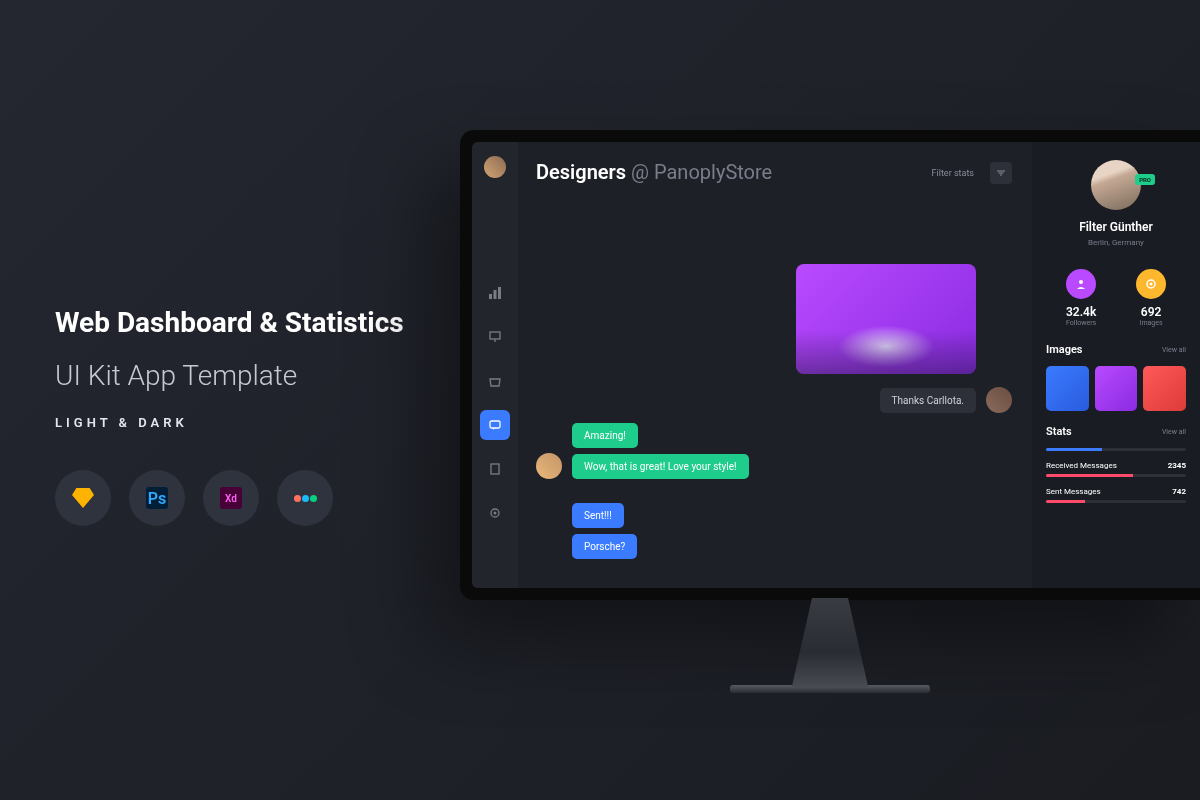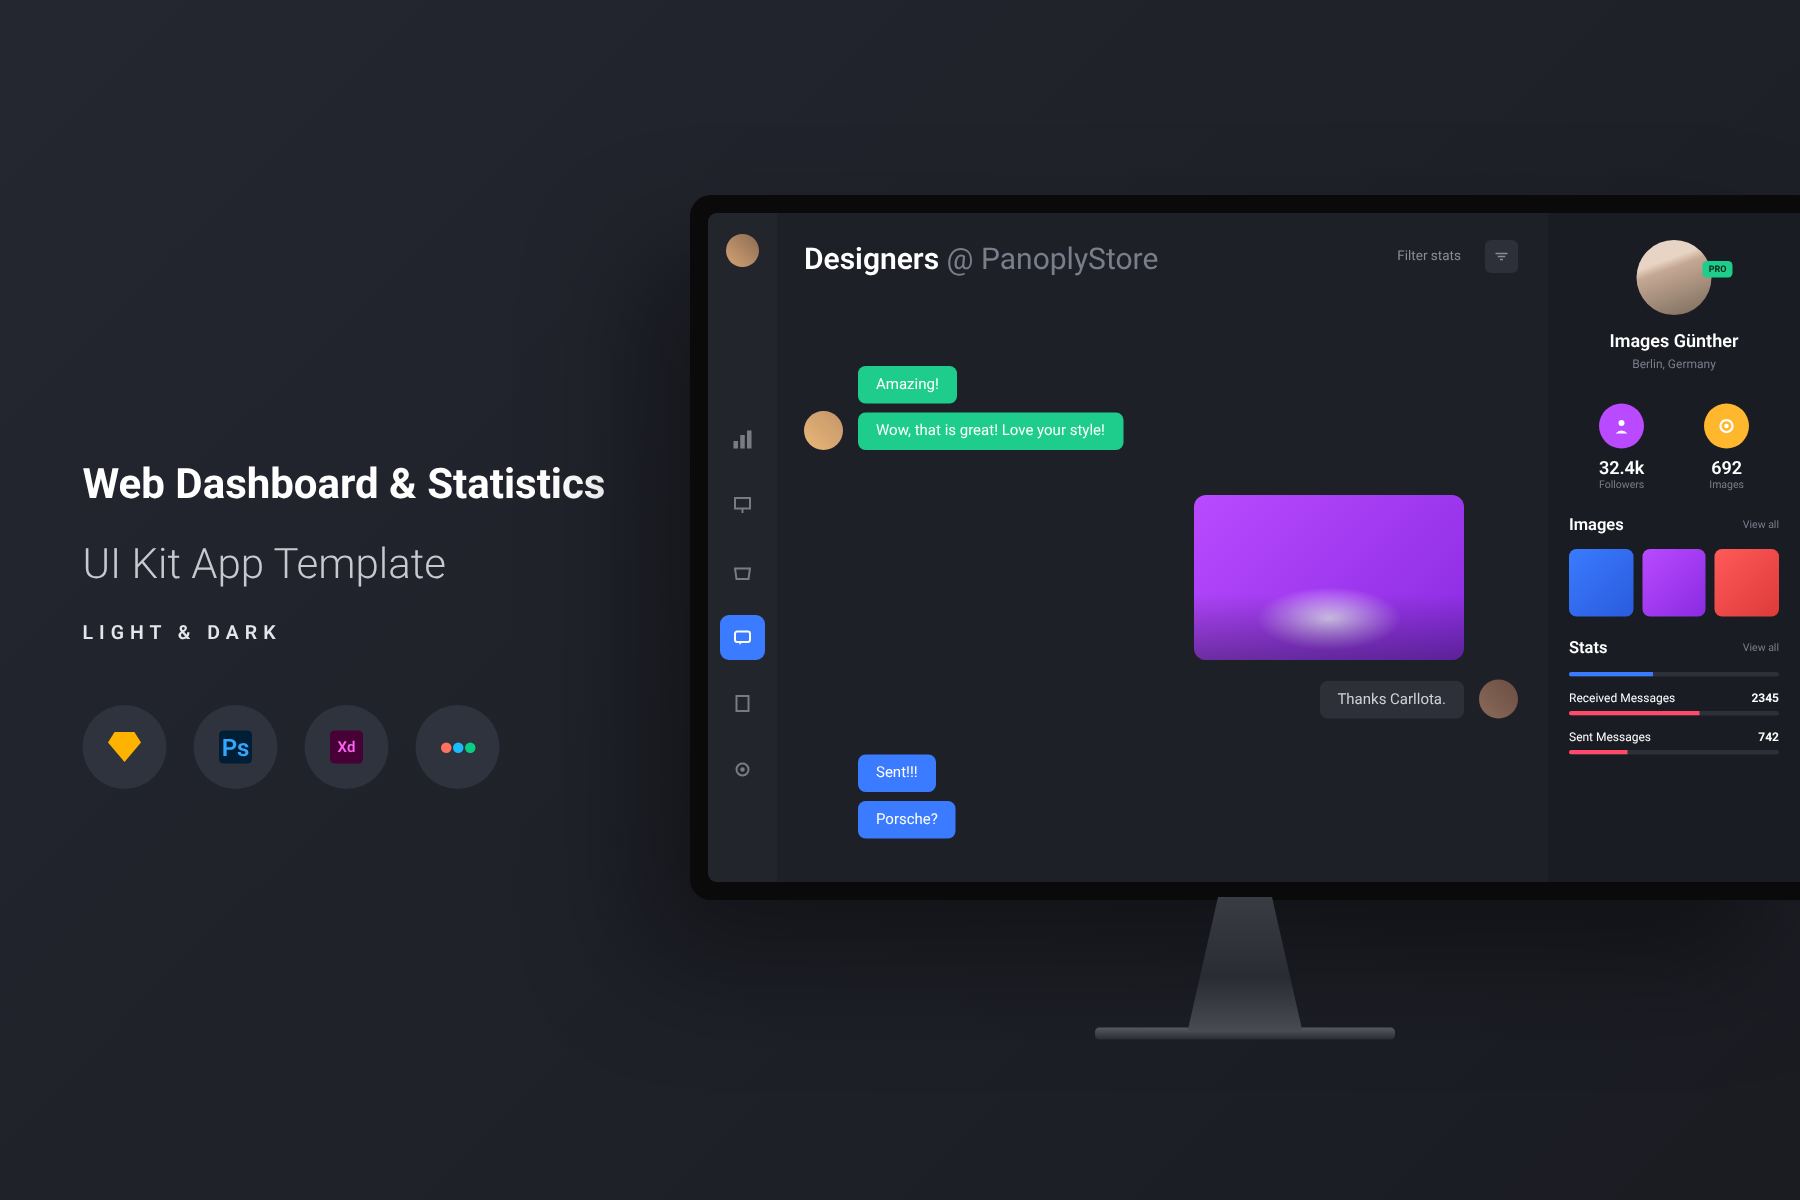--- a/index.html
+++ b/index.html
@@ -49,21 +49,21 @@
   display:flex; flex-direction:column; align-items:center; padding-top:14px; gap:6px;
 }
 .avatar-sm { width:22px;height:22px;border-radius:50%;background:linear-gradient(45deg,#d4a574,#8b6a52);margin-bottom:90px;}
 .nav-ico { width:30px;height:30px;border-radius:6px;display:flex;align-items:center;justify-content:center;margin:4px 0;}
 .nav-ico svg{opacity:.4;}
 .nav-ico.active { background:#3a7bff; }
 .nav-ico.active svg{opacity:1;}
 
 
 .chat-main { flex:1; padding:18px 20px 0 18px; display:flex; flex-direction:column; position:relative;}
-.chat-header { display:flex; justify-content:space-between; align-items:flex-start; margin-bottom:60px;}
+.chat-header { display:flex; justify-content:space-between; align-items:flex-end; margin-bottom:60px;}
 .page-title { font-size:20px; font-weight:600;}
 .page-title .org { color:#7a7d8a; font-weight:400;}
 .filter-btn { display:flex;align-items:center;gap:16px;font-size:9px;color:#8a8d98;}
 .filter-ico { width:22px;height:22px;background:#2e3039;border-radius:4px;display:flex;align-items:center;justify-content:center;}
 
 .msg-row { display:flex; gap:10px; margin-bottom:10px; align-items:flex-end;}
 .msg-row.right { justify-content:flex-end; }
 .av-bubble { width:26px;height:26px;border-radius:50%;background:linear-gradient(45deg,#e8b878,#c4946a);flex-shrink:0;}
 .av-bubble.v2{background:linear-gradient(45deg,#8a6a5a,#6a4e42);}
 .bubble { padding:7px 12px; border-radius:5px; font-size:10px; max-width:200px;}
@@ -189,51 +189,51 @@
             <span class="filter-ico">
                 <svg width="12" height="12" viewBox="0 0 12 12">
                   <line x1="2" y1="4" x2="10" y2="4" stroke="#8a8d98"></line>
                   <line x1="3.5" y1="6" x2="8.5" y2="6" stroke="#8a8d98"></line>
                   <line x1="5" y1="8" x2="7" y2="8" stroke="#8a8d98"></line>
                 </svg>
               </span>
           </div>
         </div>
 
+        <div class="msg-row right" style="margin-top:20px;">
+          <div class="msg-stack right">
+            <div class="image-bubble"></div>
+            <div class="bubble dark" style="margin-top:8px;">Thanks Carllota.</div>
+          </div>
+          <div class="av-bubble v2"></div>
+        </div>
+
         <div class="msg-row">
           <div class="av-bubble"></div>
           <div class="msg-stack">
             <div class="bubble green">Amazing!</div>
             <div class="bubble green">Wow, that is great! Love your style!</div>
           </div>
         </div>
 
-        <div class="msg-row right" style="margin-top:20px;">
-          <div class="msg-stack right">
-            <div class="image-bubble"></div>
-            <div class="bubble dark" style="margin-top:8px;">Thanks Carllota.</div>
-          </div>
-          <div class="av-bubble v2"></div>
-        </div>
-
         <div class="msg-row" style="margin-top:14px;">
           <div class="av-bubble" style="opacity:0;"></div>
           <div class="msg-stack">
             <div class="bubble blue">Sent!!!</div>
             <div class="bubble blue">Porsche?</div>
           </div>
         </div>
       </div>
 
       <div class="right-panel">
         <div class="profile">
           <div class="pf-avatar">
             <span class="pro-badge">PRO</span>
           </div>
-          <div class="pf-name">Images Günther</div>
+          <div class="pf-name">Filter Günther</div>
           <div class="pf-loc">Berlin, Germany</div>
         </div>
         <div class="stat-pills">
           <div class="stat-pill">
             <div class="pill-ico purple">
                 <svg width="12" height="12" viewBox="0 0 12 12">
                   <circle cx="6" cy="4" r="2" fill="#fff"></circle>
                   <path d="M2 11 Q6 7 10 11" fill="#fff"></path>
                 </svg>
               </div>

